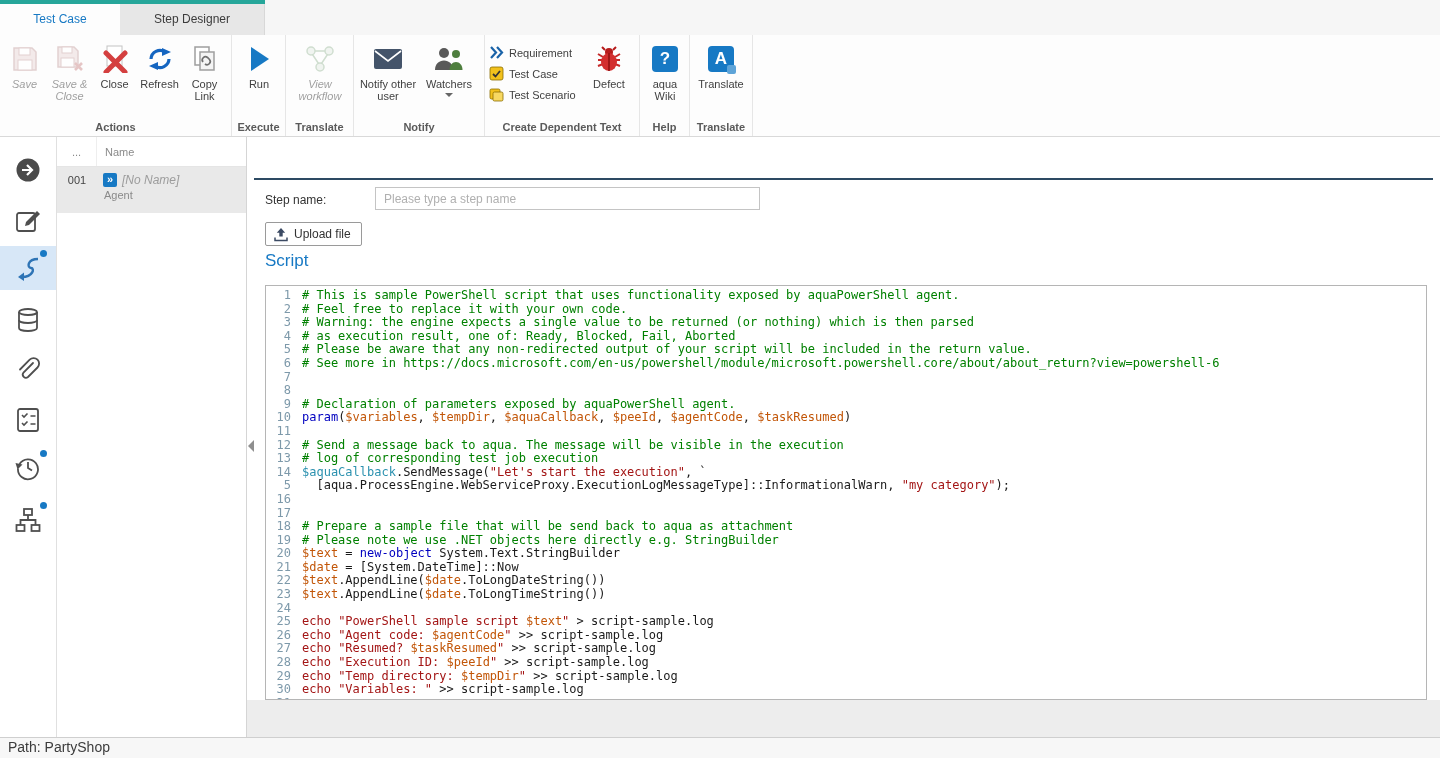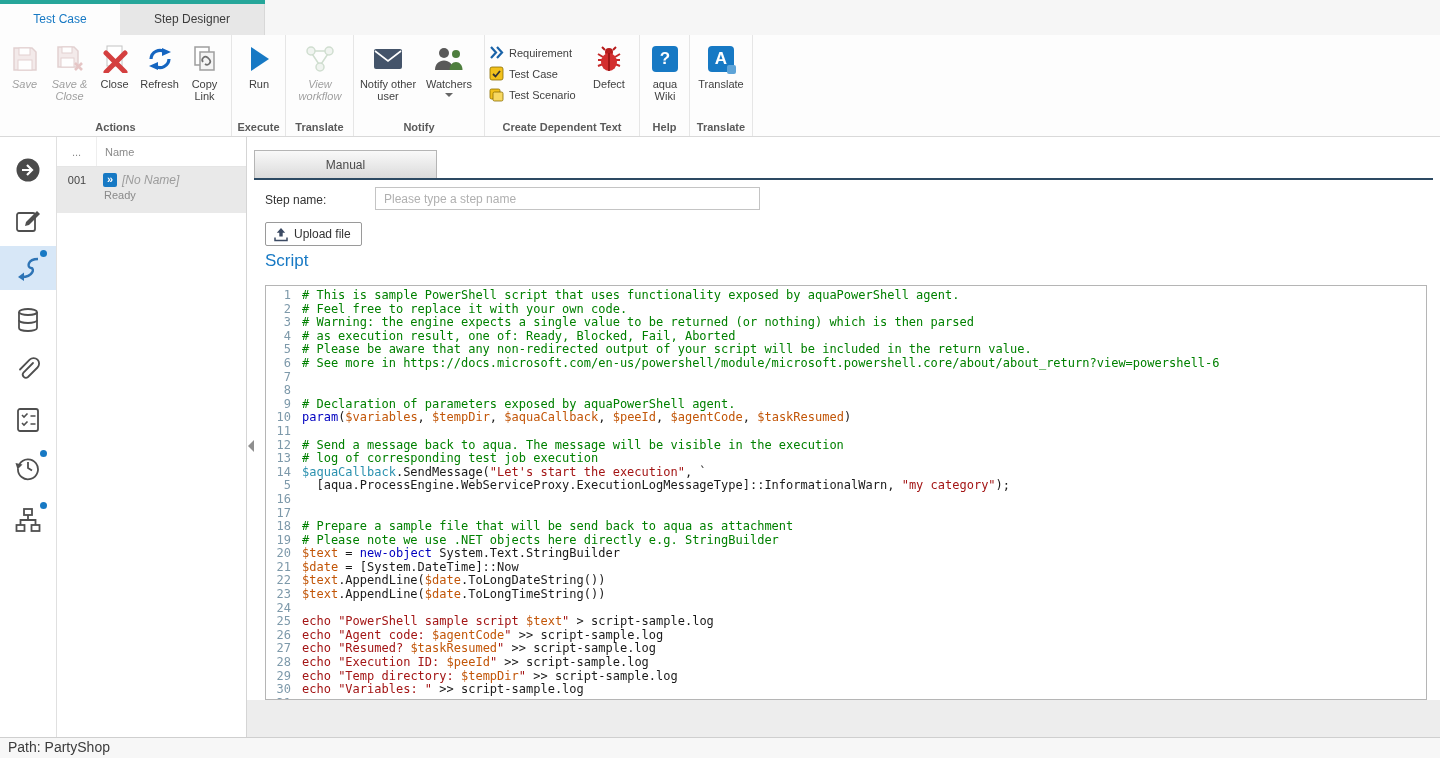--- a/index.html
+++ b/index.html
@@ -336,30 +336,29 @@
     <div class="sp-col1">...</div>
     <div class="sp-col2">Name</div>
   </div>
   <div class="sp-row">
     <div class="sp-col1">001</div>
     <div class="sp-rowmain">
       <div class="sp-line1">
         <span class="step-badge">»</span>
         <span class="step-name">[No Name]</span>
       </div>
-      <div class="sp-line2">Ready</div>
+      <div class="sp-line2">Agent</div>
     </div>
   </div>
 </div>
 
 <div class="main">
   <div class="gray-strip"></div>
 
   <div class="etabs">
-    <div class="etab manual">Manual</div>
   </div>
 
   <div class="stepname-label">Step name:</div>
   <input class="stepname-input" type="text" placeholder="Please type a step name" style="">
 
   <button class="upload-btn">
     <svg width="14" height="15" viewBox="0 0 14 15">
         <path d="M7 1l4.2 4.8H8.7V9.5H5.3V5.8H2.8z" fill="#3b4a63"></path>
         <path d="M1 10.5v3h12v-3" fill="none" stroke="#3b4a63" stroke-width="1.5"></path>
       </svg>

